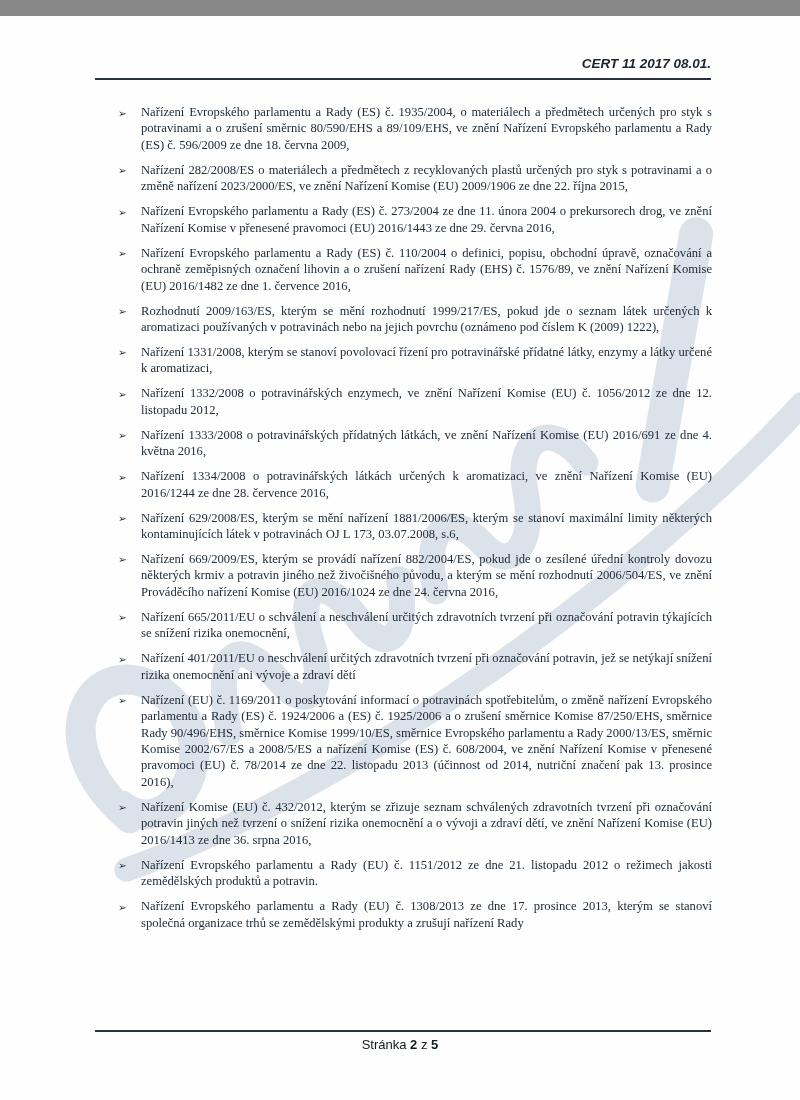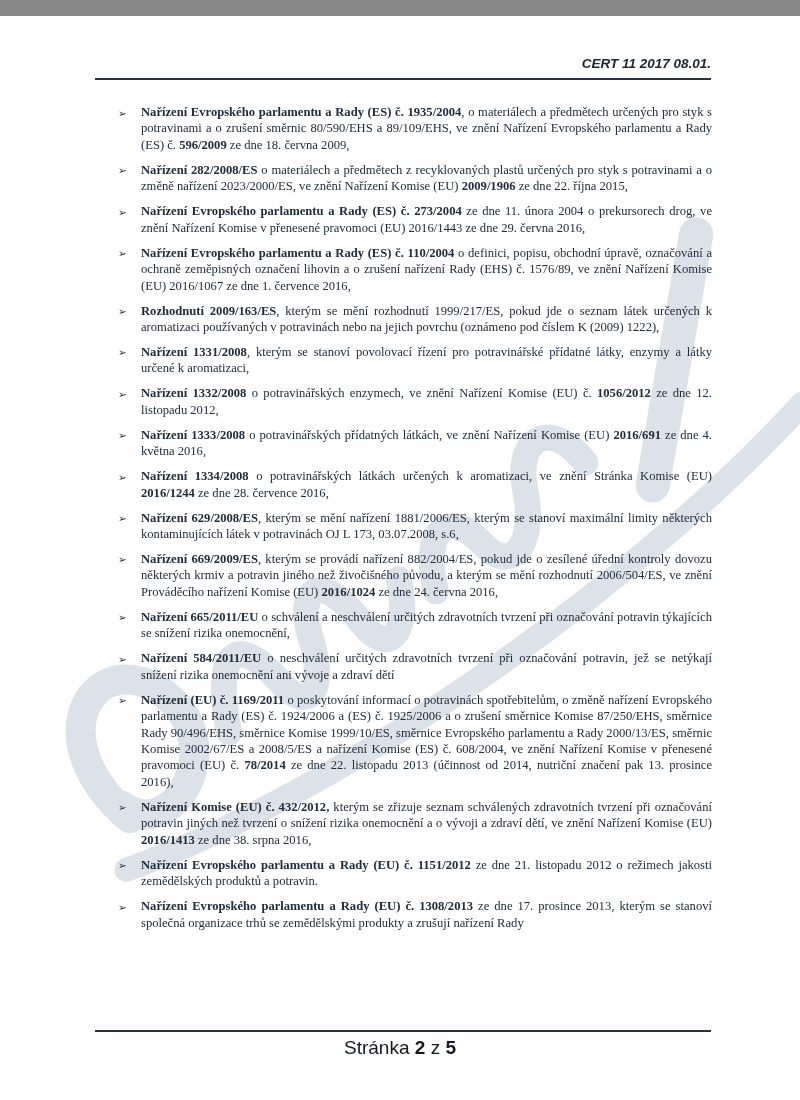--- a/index.html
+++ b/index.html
@@ -57,34 +57,34 @@
     line-height:16.45px;
     text-align:justify;
   }
   .reg-list li .bullet{
     position:absolute;
     left:0;top:0.5px;
     font-family:"DejaVu Sans", sans-serif;
     font-size:10.5px;
     color:#212d3b;
   }
-  .reg-list b{font-weight:700;}
+  .reg-list b{font-weight:400;}
   
   .footer-rule{
     position:absolute;
     top:1014px;left:95px;right:89px;
     border-top:2px solid #273140;
     z-index:2;
   }
   .footer-text{
     position:absolute;
     top:1021px;left:0;right:0;
     text-align:center;
     font-family:"Liberation Sans", sans-serif;
-    font-size:19px;
+    font-size:13px;
     color:#141a21;
     z-index:2;
   }
   .footer-text b{font-weight:700;}
 </style>
 </head>
 <body>
 
 <div class="page">
 
@@ -101,32 +101,32 @@
   </div>
 
   <div class="header-text">CERT 11 2017 08.01.</div>
   <div class="header-rule"></div>
 
   <div class="content">
     <ul class="reg-list">
         <li><span class="bullet">➢</span><b>Nařízení Evropského parlamentu a Rady (ES) č. 1935/2004</b><span>, o materiálech a předmětech určených pro styk s potravinami a o zrušení směrnic 80/590/EHS a 89/109/EHS, ve znění Nařízení Evropského parlamentu a Rady (ES) č. </span><b>596/2009</b><span> ze dne 18. června 2009,</span></li>
         <li><span class="bullet">➢</span><b>Nařízení 282/2008/ES</b><span> o materiálech a předmětech z recyklovaných plastů určených pro styk s potravinami a o změně nařízení 2023/2000/ES, ve znění Nařízení Komise (EU) </span><b>2009/1906</b><span> ze dne 22. října 2015,</span></li>
         <li><span class="bullet">➢</span><b>Nařízení Evropského parlamentu a Rady (ES) č. 273/2004</b><span> ze dne 11. února 2004 o prekursorech drog, ve znění Nařízení Komise v přenesené pravomoci (EU) 2016/1443 ze dne 29. června 2016,</span></li>
-        <li><span class="bullet">➢</span><b>Nařízení Evropského parlamentu a Rady (ES) č. 110/2004</b><span> o definici, popisu, obchodní úpravě, označování a ochraně zeměpisných označení lihovin a o zrušení nařízení Rady (EHS) č. 1576/89, ve znění Nařízení Komise (EU) 2016/1067 ze dne 1. července 2016,</span></li>
+        <li><span class="bullet">➢</span><b>Nařízení Evropského parlamentu a Rady (ES) č. 110/2004</b><span> o definici, popisu, obchodní úpravě, označování a ochraně zeměpisných označení lihovin a o zrušení nařízení Rady (EHS) č. 1576/89, ve znění Nařízení Komise (EU) 2016/1482 ze dne 1. července 2016,</span></li>
         <li><span class="bullet">➢</span><b>Rozhodnutí 2009/163/ES</b><span>, kterým se mění rozhodnutí 1999/217/ES, pokud jde o seznam látek určených k aromatizaci používaných v potravinách nebo na jejich povrchu (oznámeno pod číslem K (2009) 1222),</span></li>
         <li><span class="bullet">➢</span><b>Nařízení 1331/2008</b><span>, kterým se stanoví povolovací řízení pro potravinářské přídatné látky, enzymy a látky určené k aromatizaci,</span></li>
         <li><span class="bullet">➢</span><b>Nařízení 1332/2008</b><span> o potravinářských enzymech, ve znění Nařízení Komise (EU) č. </span><b>1056/2012</b><span> ze dne 12. listopadu 2012,</span></li>
         <li><span class="bullet">➢</span><b>Nařízení 1333/2008</b><span> o potravinářských přídatných látkách, ve znění Nařízení Komise (EU) </span><b>2016/691</b><span> ze dne 4. května 2016,</span></li>
-        <li><span class="bullet">➢</span><b>Nařízení 1334/2008</b><span> o potravinářských látkách určených k aromatizaci, ve znění Stránka Komise (EU) </span><b>2016/1244</b><span> ze dne 28. července 2016,</span></li>
+        <li><span class="bullet">➢</span><b>Nařízení 1334/2008</b><span> o potravinářských látkách určených k aromatizaci, ve znění Nařízení Komise (EU) </span><b>2016/1244</b><span> ze dne 28. července 2016,</span></li>
         <li><span class="bullet">➢</span><b>Nařízení 629/2008/ES</b><span>, kterým se mění nařízení 1881/2006/ES, kterým se stanoví maximální limity některých kontaminujících látek v potravinách OJ L 173, 03.07.2008, s.6,</span></li>
         <li><span class="bullet">➢</span><b>Nařízení 669/2009/ES</b><span>, kterým se provádí nařízení 882/2004/ES, pokud jde o zesílené úřední kontroly dovozu některých krmiv a potravin jiného než živočišného původu, a kterým se mění rozhodnutí 2006/504/ES, ve znění Prováděcího nařízení Komise (EU) </span><b>2016/1024</b><span> ze dne 24. června 2016,</span></li>
         <li><span class="bullet">➢</span><b>Nařízení 665/2011/EU</b><span> o schválení a neschválení určitých zdravotních tvrzení při označování potravin týkajících se snížení rizika onemocnění,</span></li>
-        <li><span class="bullet">➢</span><b>Nařízení 584/2011/EU</b><span> o neschválení určitých zdravotních tvrzení při označování potravin, jež se netýkají snížení rizika onemocnění ani vývoje a zdraví dětí</span></li>
+        <li><span class="bullet">➢</span><b>Nařízení 401/2011/EU</b><span> o neschválení určitých zdravotních tvrzení při označování potravin, jež se netýkají snížení rizika onemocnění ani vývoje a zdraví dětí</span></li>
         <li><span class="bullet">➢</span><b>Nařízení (EU) č. 1169/2011</b><span> o poskytování informací o potravinách spotřebitelům, o změně nařízení Evropského parlamentu a Rady (ES) č. 1924/2006 a (ES) č. 1925/2006 a o zrušení směrnice Komise 87/250/EHS, směrnice Rady 90/496/EHS, směrnice Komise 1999/10/ES, směrnice Evropského parlamentu a Rady 2000/13/ES, směrnic Komise 2002/67/ES a 2008/5/ES a nařízení Komise (ES) č. 608/2004, ve znění Nařízení Komise v přenesené pravomoci (EU) č. </span><b>78/2014</b><span> ze dne 22. listopadu 2013 (účinnost od 2014, nutriční značení pak 13. prosince 2016),</span></li>
-        <li><span class="bullet">➢</span><b>Nařízení Komise (EU) č. 432/2012,</b><span> kterým se zřizuje seznam schválených zdravotních tvrzení při označování potravin jiných než tvrzení o snížení rizika onemocnění a o vývoji a zdraví dětí, ve znění Nařízení Komise (EU) </span><b>2016/1413</b><span> ze dne 38. srpna 2016,</span></li>
+        <li><span class="bullet">➢</span><b>Nařízení Komise (EU) č. 432/2012,</b><span> kterým se zřizuje seznam schválených zdravotních tvrzení při označování potravin jiných než tvrzení o snížení rizika onemocnění a o vývoji a zdraví dětí, ve znění Nařízení Komise (EU) </span><b>2016/1413</b><span> ze dne 36. srpna 2016,</span></li>
         <li><span class="bullet">➢</span><b>Nařízení Evropského parlamentu a Rady (EU) č. 1151/2012</b><span> ze dne 21. listopadu 2012 o režimech jakosti zemědělských produktů a potravin.</span></li>
         <li><span class="bullet">➢</span><b>Nařízení Evropského parlamentu a Rady (EU) č. 1308/2013</b><span> ze dne 17. prosince 2013, kterým se stanoví společná organizace trhů se zemědělskými produkty a zrušují nařízení Rady</span></li>
       </ul>
   </div>
 
   <div class="footer-rule"></div>
   <div class="footer-text"><span>Stránka</span>&nbsp;<b>2</b>&nbsp;<span>z</span>&nbsp;<b>5</b></div>
 
 </div>
 

